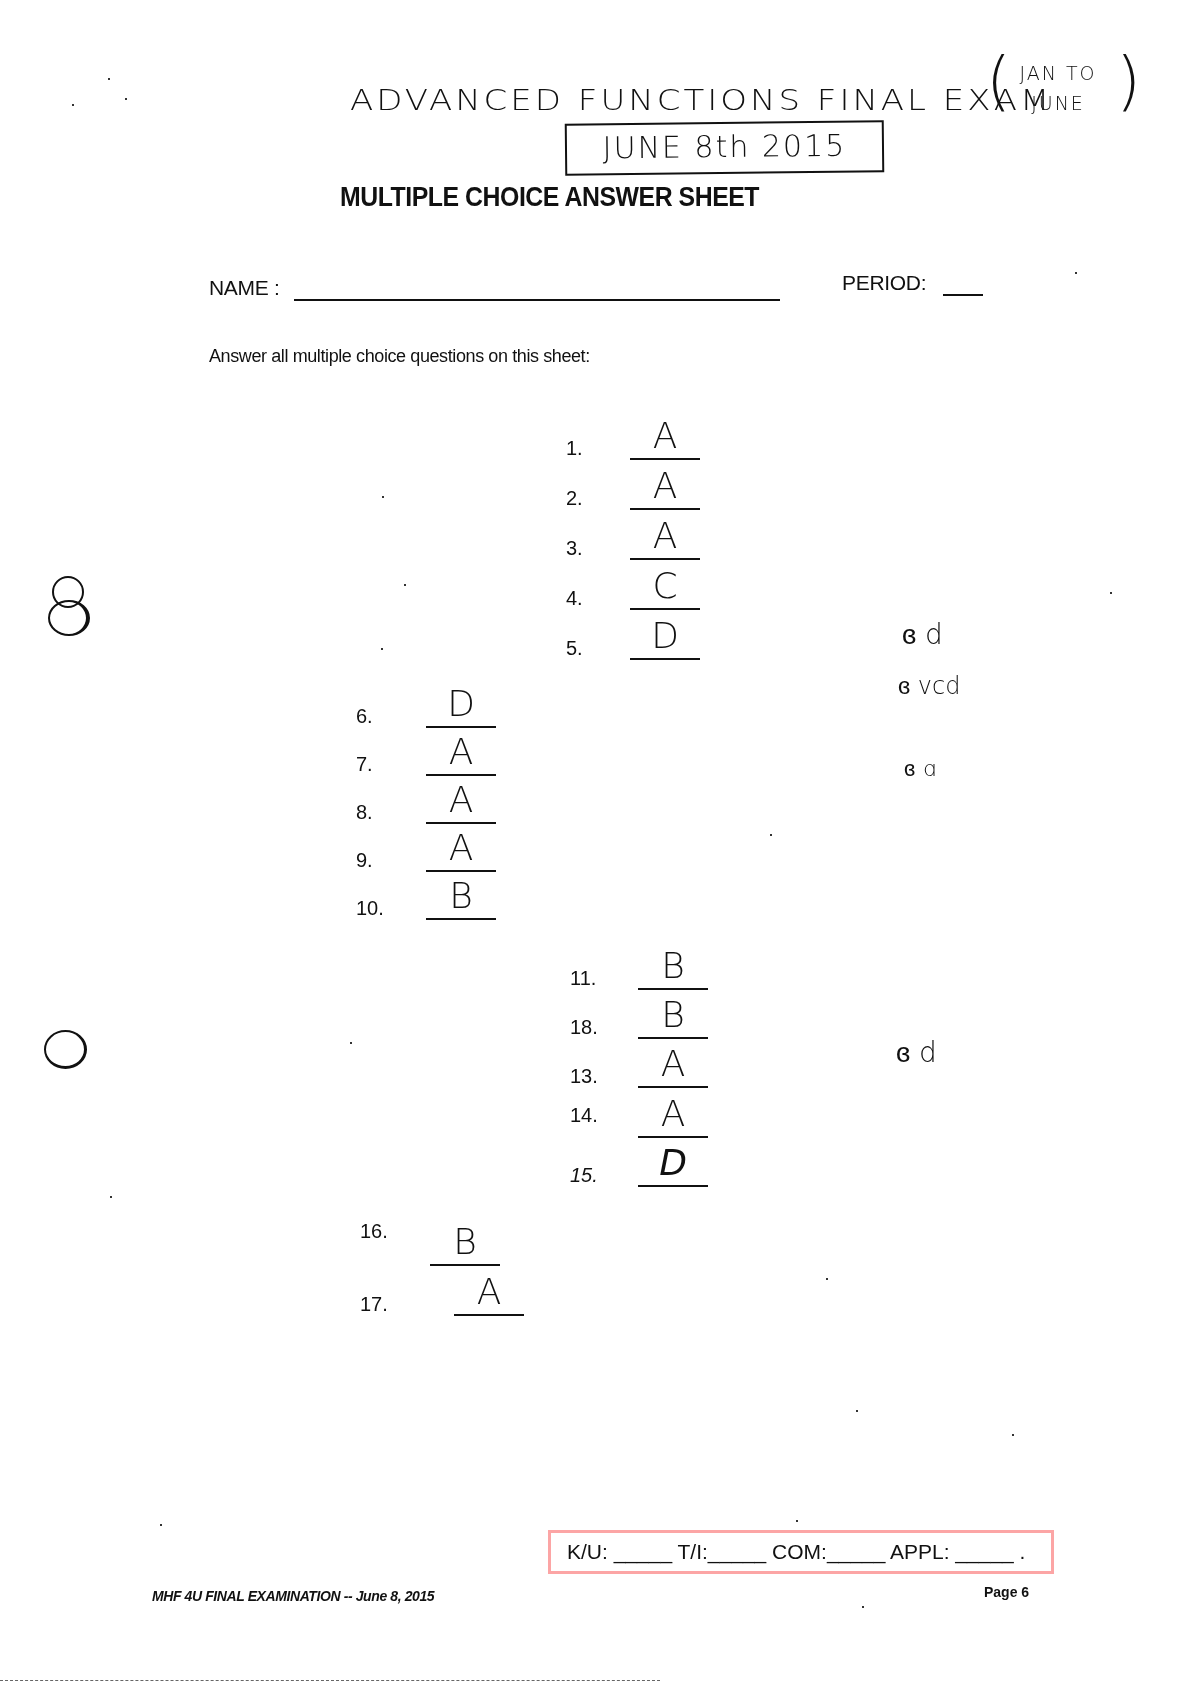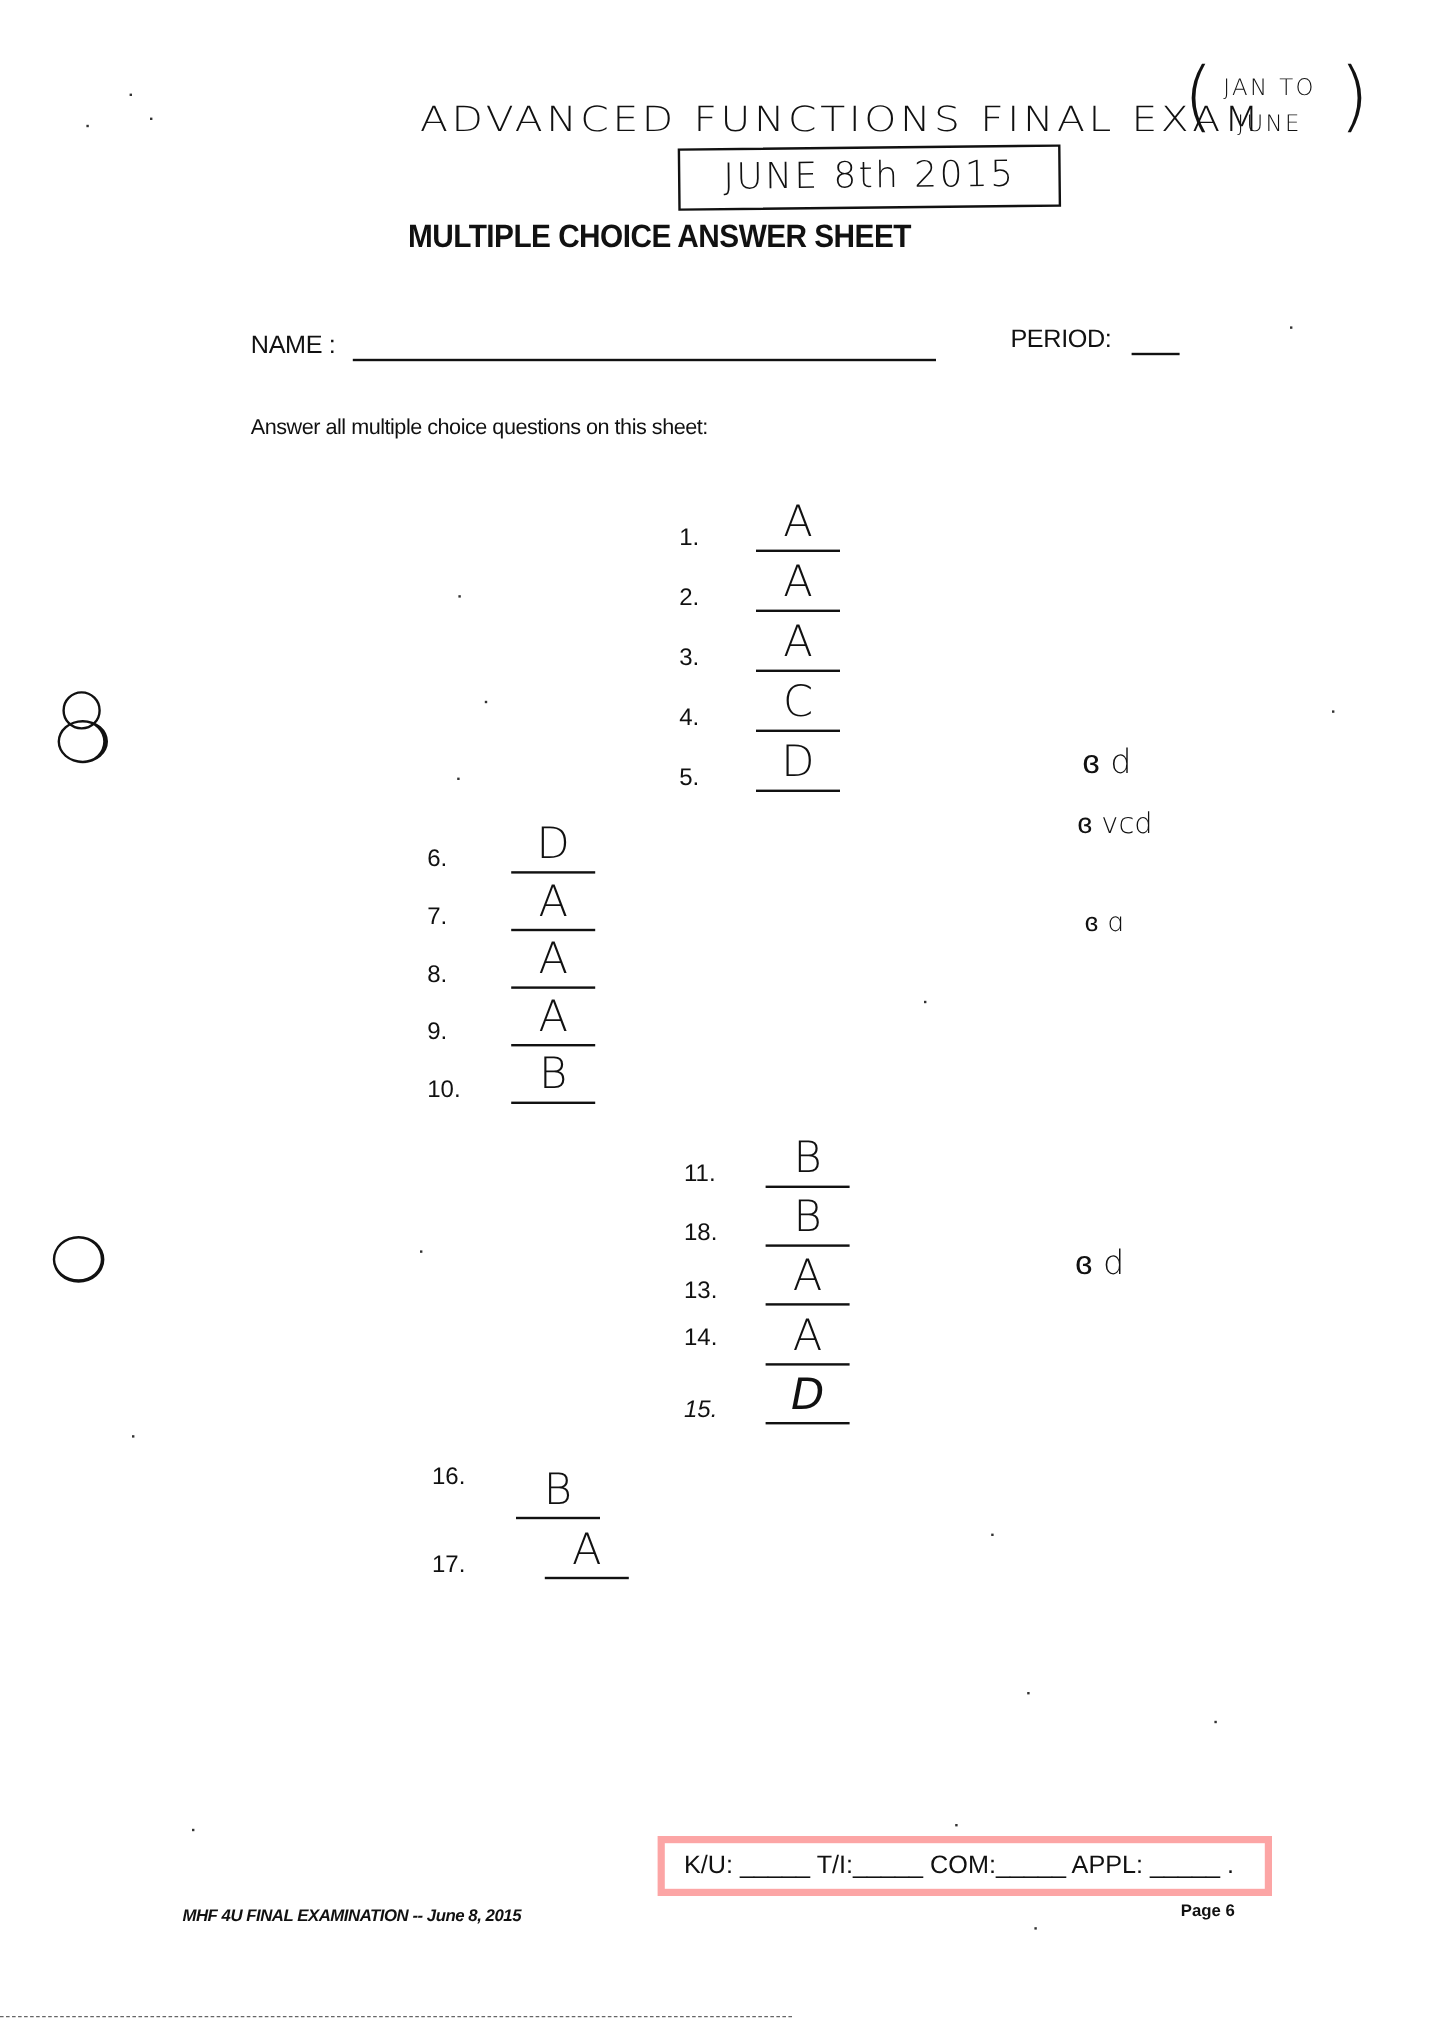--- a/index.html
+++ b/index.html
@@ -14,21 +14,21 @@
                 border-top-width: 2px; transform: rotate(-0.6deg); }
     .date-box span { display:block; text-align:center; font-size: 30px; line-height: 46px; }
     .heading { left: 340px; top: 182px; font-size: 27px; font-weight: 700; letter-spacing: -0.5px; transform: scaleX(0.92); transform-origin: left; }
     .label-bold { font-size: 21px; font-weight: 400; letter-spacing: -0.3px; }
     .line { border-bottom: 2px solid #111; }
     .instr { left: 209px; top: 346px; font-size: 18px; letter-spacing: -0.4px; }
     .q-num { font-size: 20px; width: 44px; }
     .q-ans-wrap { width: 70px; height: 44px; border-bottom: 2px solid #111; text-align: center; }
     .q-ans { font-family: "DejaVu Sans", sans-serif; font-weight: 200; font-size: 36px; line-height: 44px; }
     .note { font-family: "DejaVu Sans", sans-serif; font-size: 28px; font-weight: 200; }
-    .score-box { left: 548px; top: 1530px; width: 500px; height: 38px; border: 6px solid #fca5a5; }
+    .score-box { left: 548px; top: 1530px; width: 500px; height: 38px; border: 3px solid #fca5a5; }
     .score-box .txt { font-size: 21px; line-height: 38px; padding-left: 16px; white-space: pre; }
     .footer-left { left: 152px; top: 1588px; font-size: 14px; font-style: italic; font-weight: 700; letter-spacing: -0.4px; }
     .footer-right { left: 984px; top: 1584px; font-size: 14px; font-weight: 700; }
     .circle { border: 2px solid #111; border-radius: 50%; }
     .dot { width: 2px; height: 2px; background: #333; }
     .bottom-edge { left: 0; top: 1680px; width: 660px; border-bottom: 1px dashed #666; }
   </style>
 </head>
 <body>
 

